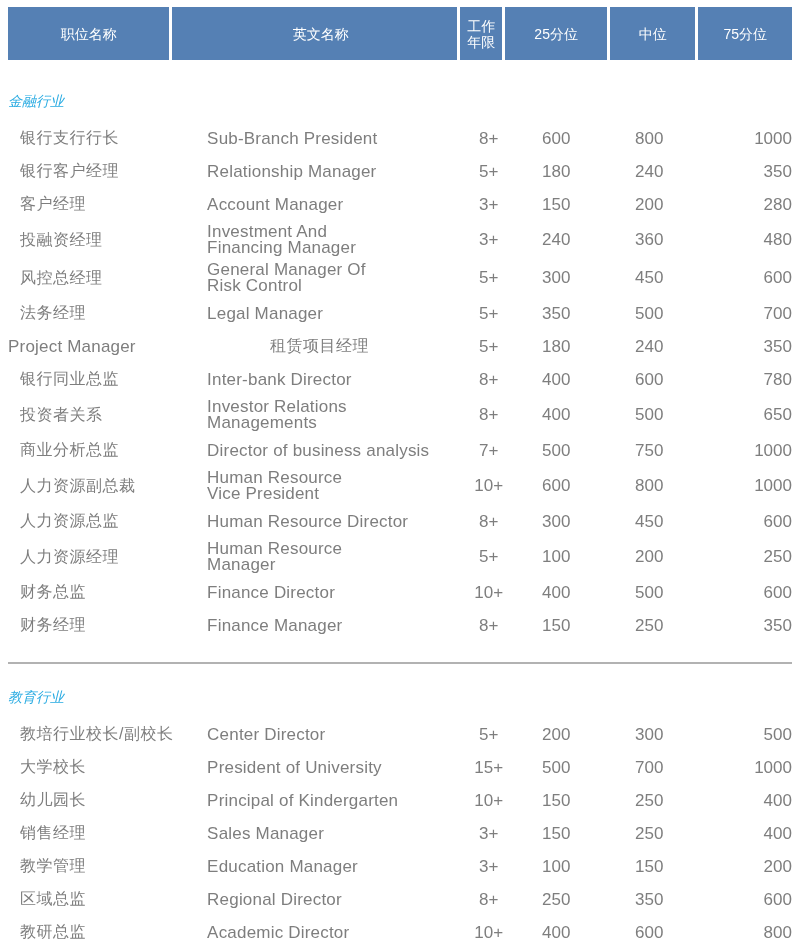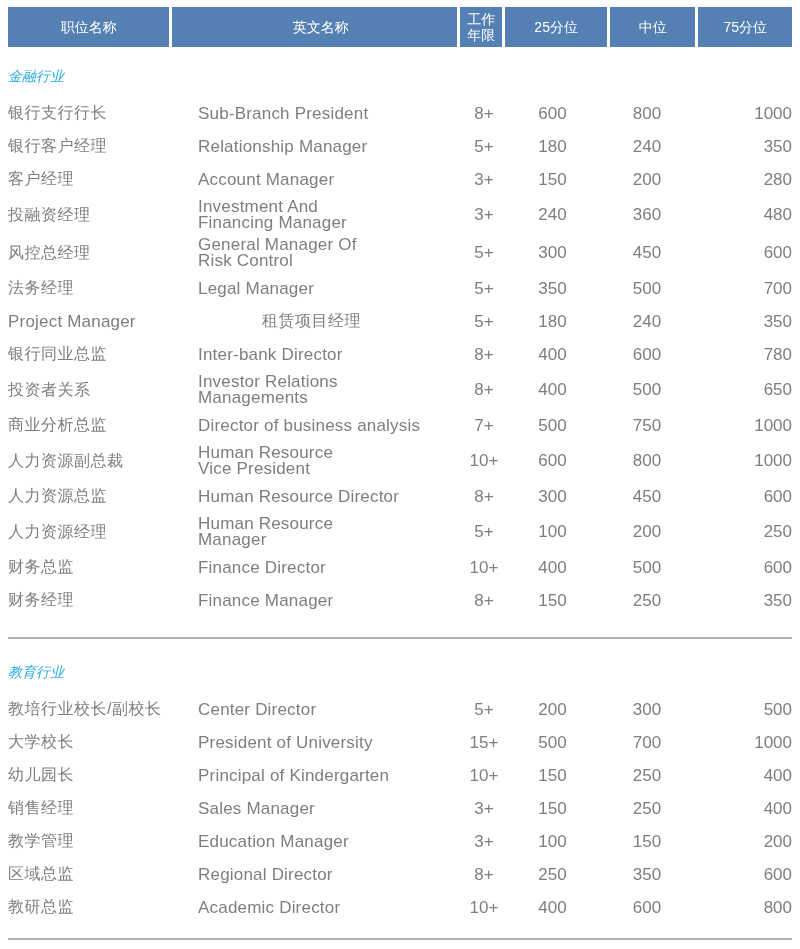--- a/index.html
+++ b/index.html
@@ -1,37 +1,37 @@
 <!DOCTYPE html>
 <html style="--header-bg: #5580B4; --header-text: #FFFFFF; --accent: #29ABE2; --text: #7E7E7E; --divider: #B2B2B2;"><head>
 <meta charset="utf-8">
 <style>
   html,body{margin:0;padding:0;background:#ffffff;}
   body{font-family:"Liberation Sans","DejaVu Sans",sans-serif;}
   .page{width:800px;min-height:949px;box-sizing:border-box;padding:7px 8px 0 8px;background:#fff;}
 
   
-  .thead{display:flex;gap:3px;height:40px;margin-bottom:18px;}
+  .thead{display:flex;gap:3px;height:53px;margin-bottom:30px;}
   .th{background:var(--header-bg,#5580B4);color:var(--header-text,#ffffff);
       display:flex;align-items:center;justify-content:center;text-align:center;
       font-size:14px;line-height:16px;font-weight:400;}
   .c-pos{width:164px;}
   .c-eng{width:277px;padding-left:12px;}
   .c-years{width:43px;white-space:pre-line;}
   .c-p25{width:103px;}
   .c-p50{width:87px;}
   .c-p75{width:95px;}
 
   
   .sect-title{font-size:14px;line-height:22px;color:var(--accent,#29ABE2);
               margin:0 0 10px 0;font-weight:500;font-style:italic;}
   .row{display:flex;align-items:center;min-height:33px;box-sizing:border-box;
        padding:3px 0;color:var(--text,#7E7E7E);}
   .cell{box-sizing:border-box;}
-  .pos{width:190px;font-size:16px;letter-spacing:0.5px;}
+  .pos{width:190px;font-size:16px;letter-spacing:0.5px;margin-left:12px;}
   .eng{width:254px;font-size:17px;line-height:16px;white-space:pre-line;letter-spacing:0.2px;}
   .num{font-size:17px;text-align:center;}
   .years{width:64px;}
   .p25{width:73px;}
   .p50{width:116px;}
   .p75{width:87px;text-align:right;}
 
   .divider{border:0;height:2px;background:var(--divider,#B2B2B2);margin:20px 0 22px 0;}
   .sect:last-of-type .divider{margin-top:14px;margin-bottom:0;}
 </style>

